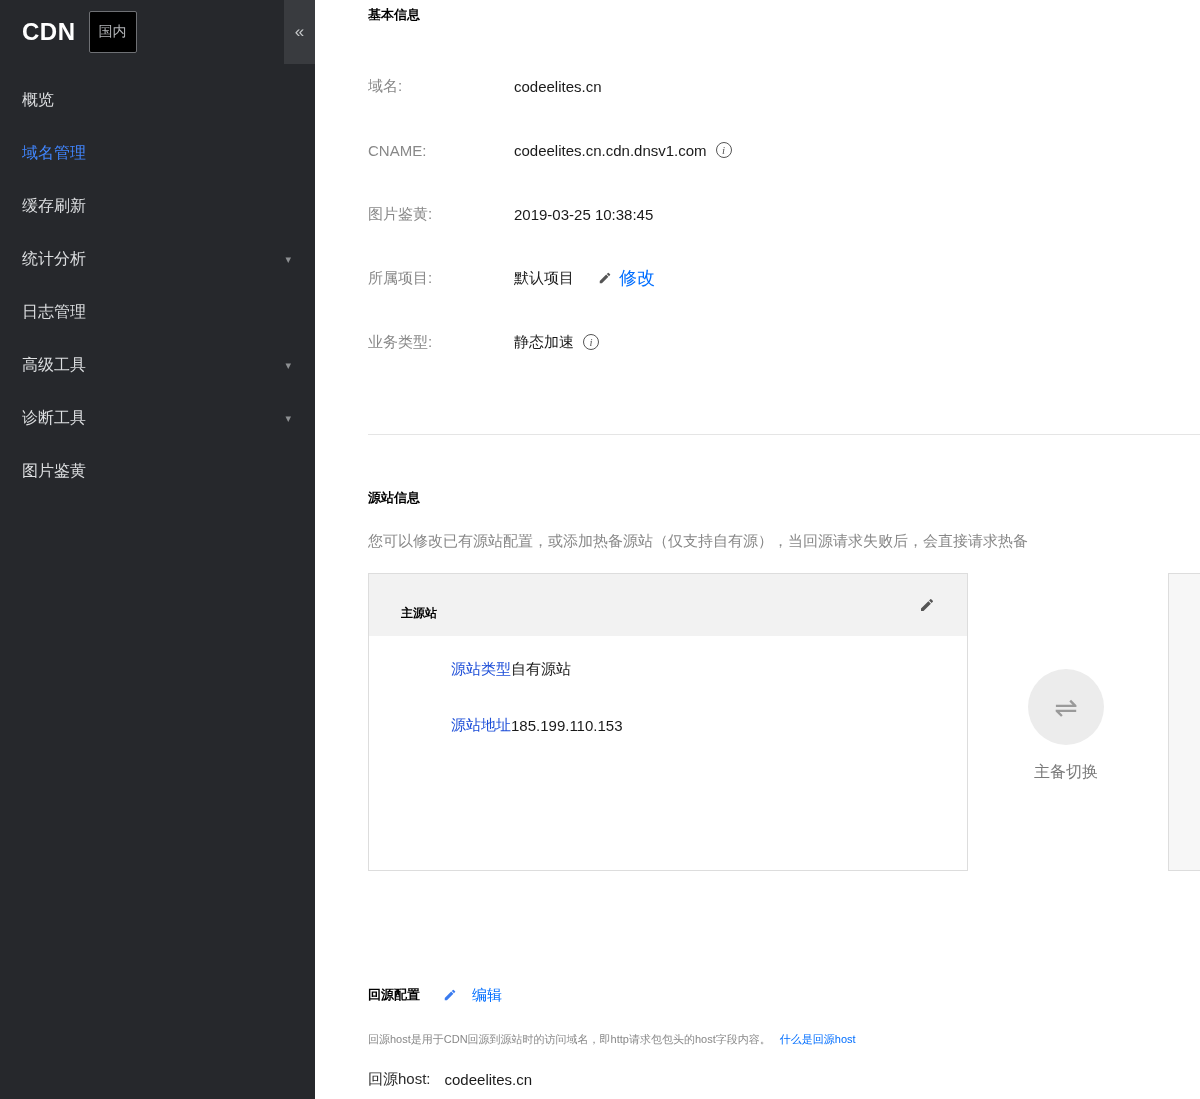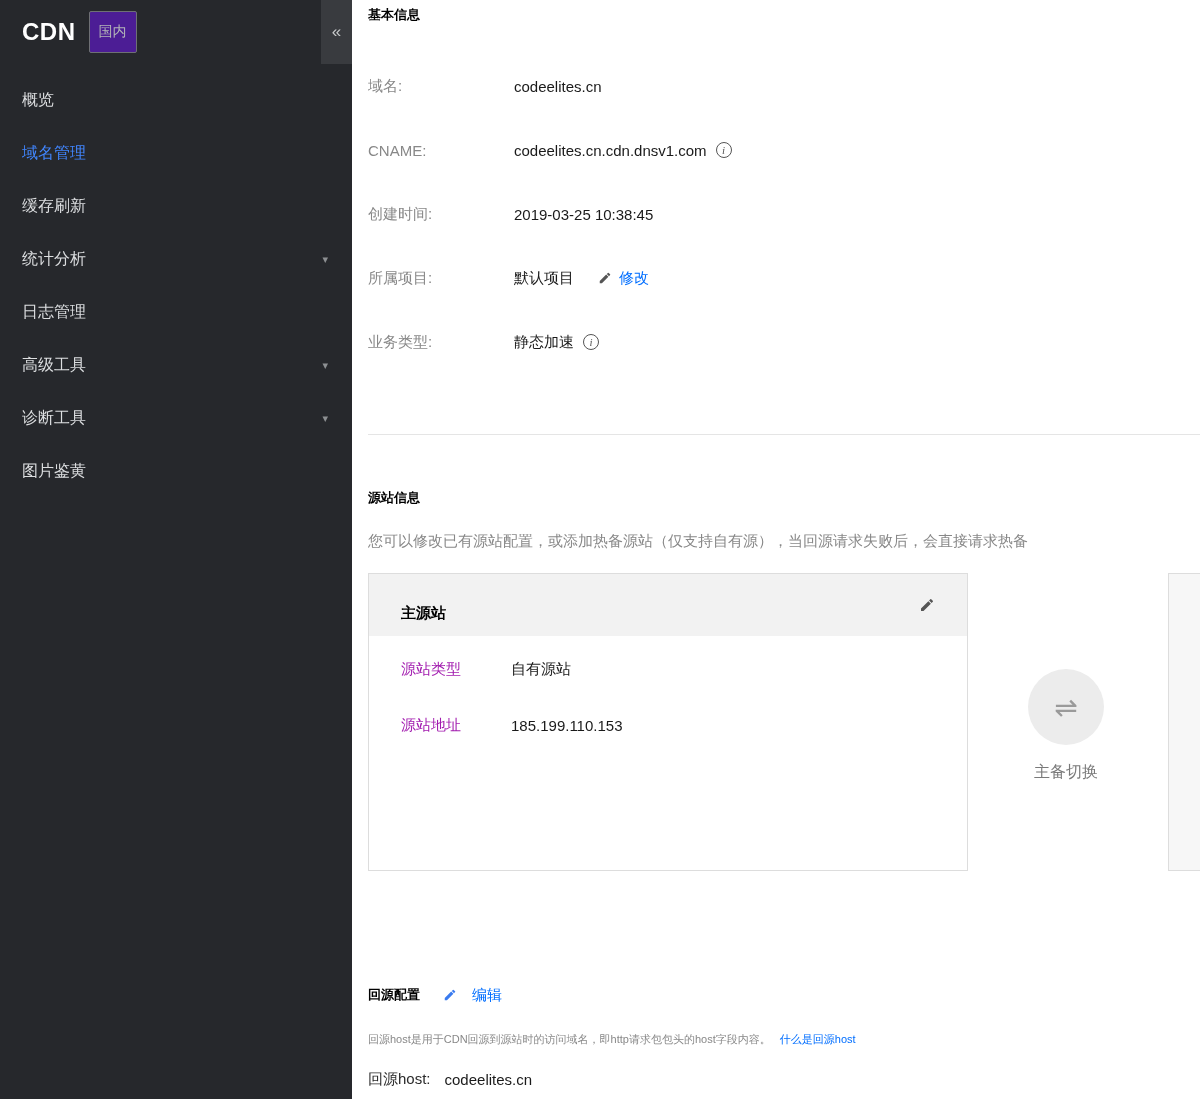--- a/index.html
+++ b/index.html
@@ -8,37 +8,37 @@
     width: 1200px; height: 1099px;
     overflow: hidden;
     background: #ffffff;
     font-family: "Liberation Sans", "DejaVu Sans", sans-serif;
     color: #1a1a1a;
   }
 
   
   .sidebar {
     position: fixed; left: 0; top: 0;
-    width: 352px; height: 1099px;
+    width: 315px; height: 1099px;
     background: #26282c;
   }
   .sidebar-header {
     position: relative;
     height: 64px;
     display: flex; align-items: center;
     padding-left: 22px;
   }
   .logo {
     color: #ffffff; font-weight: bold;
     font-size: 24px; letter-spacing: 0.5px;
   }
   .region-badge {
     margin-left: 13px;
     border: 1px solid #6e7074;
-    background: #4c1d95;
+    background: #000000;
     color: #b3b5b8;
     font-size: 14px;
     padding: 11px 9px;
     border-radius: 2px;
   }
   .collapse-btn {
     position: absolute; right: 0; top: 0;
     width: 31px; height: 64px;
     background: #393b3f;
     color: #c7c9cb;
@@ -81,45 +81,45 @@
     color: #555; font-size: 11px;
     font-family: "Liberation Serif", serif; font-style: italic;
     margin-left: 9px;
     flex: none;
   }
   .pencil { display: inline-flex; color: #555; }
   .pencil svg { display: block; }
   .link { color: #006eff; cursor: pointer; text-decoration: none; }
 
   .edit-inline { margin-left: 24px; display: inline-flex; align-items: center; }
-  .edit-inline .link { margin-left: 7px; font-size: 15px; }
+  .edit-inline .link { margin-left: 7px; font-size: 18px; }
 
   .divider { height: 1px; background: #e5e5e5; margin-top: 60px; width: 832px; }
 
   .origin-title { margin-top: 51px; }
   .origin-desc {
     margin-top: 21px; color: #888; font-size: 15px;
     white-space: nowrap; line-height: 20px;
   }
 
   .cards-row { margin-top: 22px; display: flex; align-items: flex-start; }
   .origin-card {
     width: 600px; height: 298px;
     border: 1px solid #ddd; background: #fff;
     flex: none;
   }
   .card-header {
     height: 62px; background: #f2f2f2;
     display: flex; align-items: center; justify-content: space-between;
     padding: 0 32px;
   }
-  .card-title { font-size: 15px; font-weight: bold; color: #000; margin-top: 16px; }
+  .card-title { font-size: 12px; font-weight: bold; color: #000; margin-top: 16px; }
   .card-body { padding: 5px 32px 0 32px; }
   .card-row { display: flex; align-items: center; height: 56px; }
-  .card-lbl { width: 110px; color: #a21caf; font-size: 15px; flex: none; }
+  .card-lbl { width: 110px; color: #1d4ed8; font-size: 15px; flex: none; text-align: right; }
   .card-val { color: #1a1a1a; font-size: 15px; }
 
   .switch-col {
     width: 96px; margin-left: 50px; padding-top: 96px;
     display: flex; flex-direction: column; align-items: center;
     flex: none;
   }
   .switch-circle {
     width: 76px; height: 76px; border-radius: 50%;
     background: #ececec;
@@ -197,21 +197,21 @@
       <span class="field-value">codeelites.cn</span>
     </div>
     <div class="field-row">
       <span class="field-label">CNAME:</span>
       <span class="field-value">
         <span>codeelites.cn.cdn.dnsv1.com</span>
         <span class="info-icon">i</span>
       </span>
     </div>
     <div class="field-row">
-      <span class="field-label">创建时间:</span>
+      <span class="field-label">图片鉴黄:</span>
       <span class="field-value">2019-03-25 10:38:45</span>
     </div>
     <div class="field-row">
       <span class="field-label">所属项目:</span>
       <span class="field-value">
         <span>默认项目</span>
         <span class="edit-inline">
           <span class="pencil">
             <svg viewBox="0 0 24 24" width="14" height="14">
                 <path fill="currentColor" d="M3 17.25V21h3.75L17.8 9.94l-3.75-3.75L3 17.25zM20.7 7.04a1 1 0 0 0 0-1.41l-2.34-2.34a1 1 0 0 0-1.41 0l-1.83 1.83 3.75 3.75 1.83-1.83z"></path>

